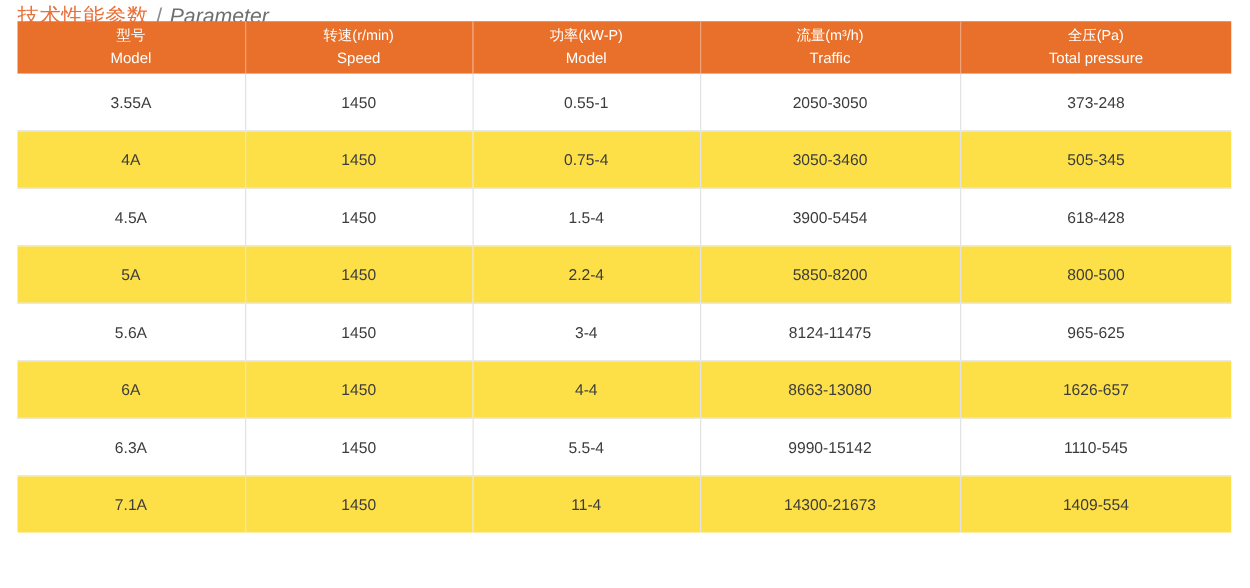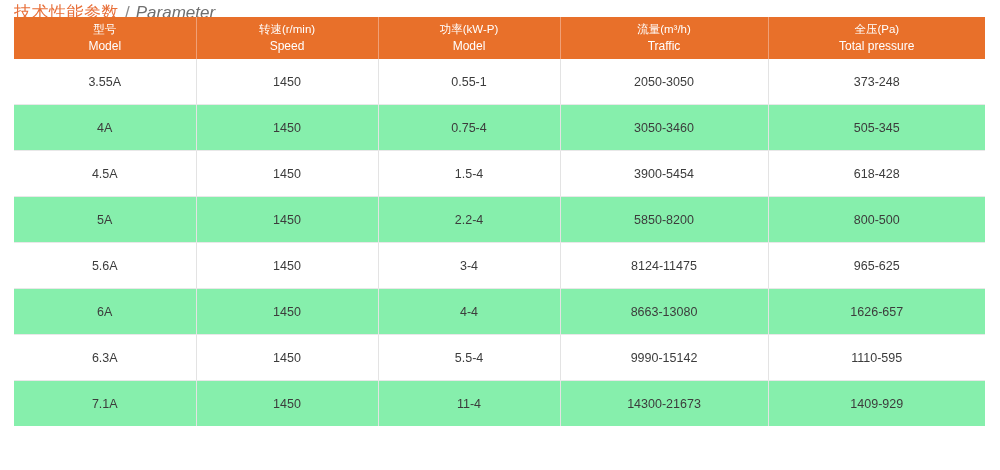--- a/index.html
+++ b/index.html
@@ -84,21 +84,21 @@
     padding: 0 4px;
     text-align: center;
     vertical-align: middle;
     font-size: 12.5px;
     color: #3c3c3c;
     border-right: 1px solid #e3e3e3;
     border-bottom: 1px solid #e8e8e8;
   }
   .param-table tbody td:last-child { border-right: none; }
   .param-table tbody tr.odd td { background: #ffffff; text-align: center; }
-  .param-table tbody tr.even td { background: #86efac; }
+  .param-table tbody tr.even td { background: #fde047; }
   .param-table tbody tr:last-child td { border-bottom: none; }
 </style>
 </head>
 <body>
 
 <div class="page">
 
   <div class="section-title">
     <span class="title-cn">技术性能参数</span>
     <span class="title-sep">/</span>
@@ -178,25 +178,25 @@
         <td>1450</td>
         <td>4-4</td>
         <td>8663-13080</td>
         <td>1626-657</td>
       </tr>
       <tr class="odd">
         <td>6.3A</td>
         <td>1450</td>
         <td>5.5-4</td>
         <td>9990-15142</td>
-        <td>1110-595</td>
+        <td>1110-545</td>
       </tr>
       <tr class="even">
         <td>7.1A</td>
         <td>1450</td>
         <td>11-4</td>
         <td>14300-21673</td>
-        <td>1409-929</td>
+        <td>1409-554</td>
       </tr>
     </tbody>
   </table>
 
 </div>
 
 </body></html>

